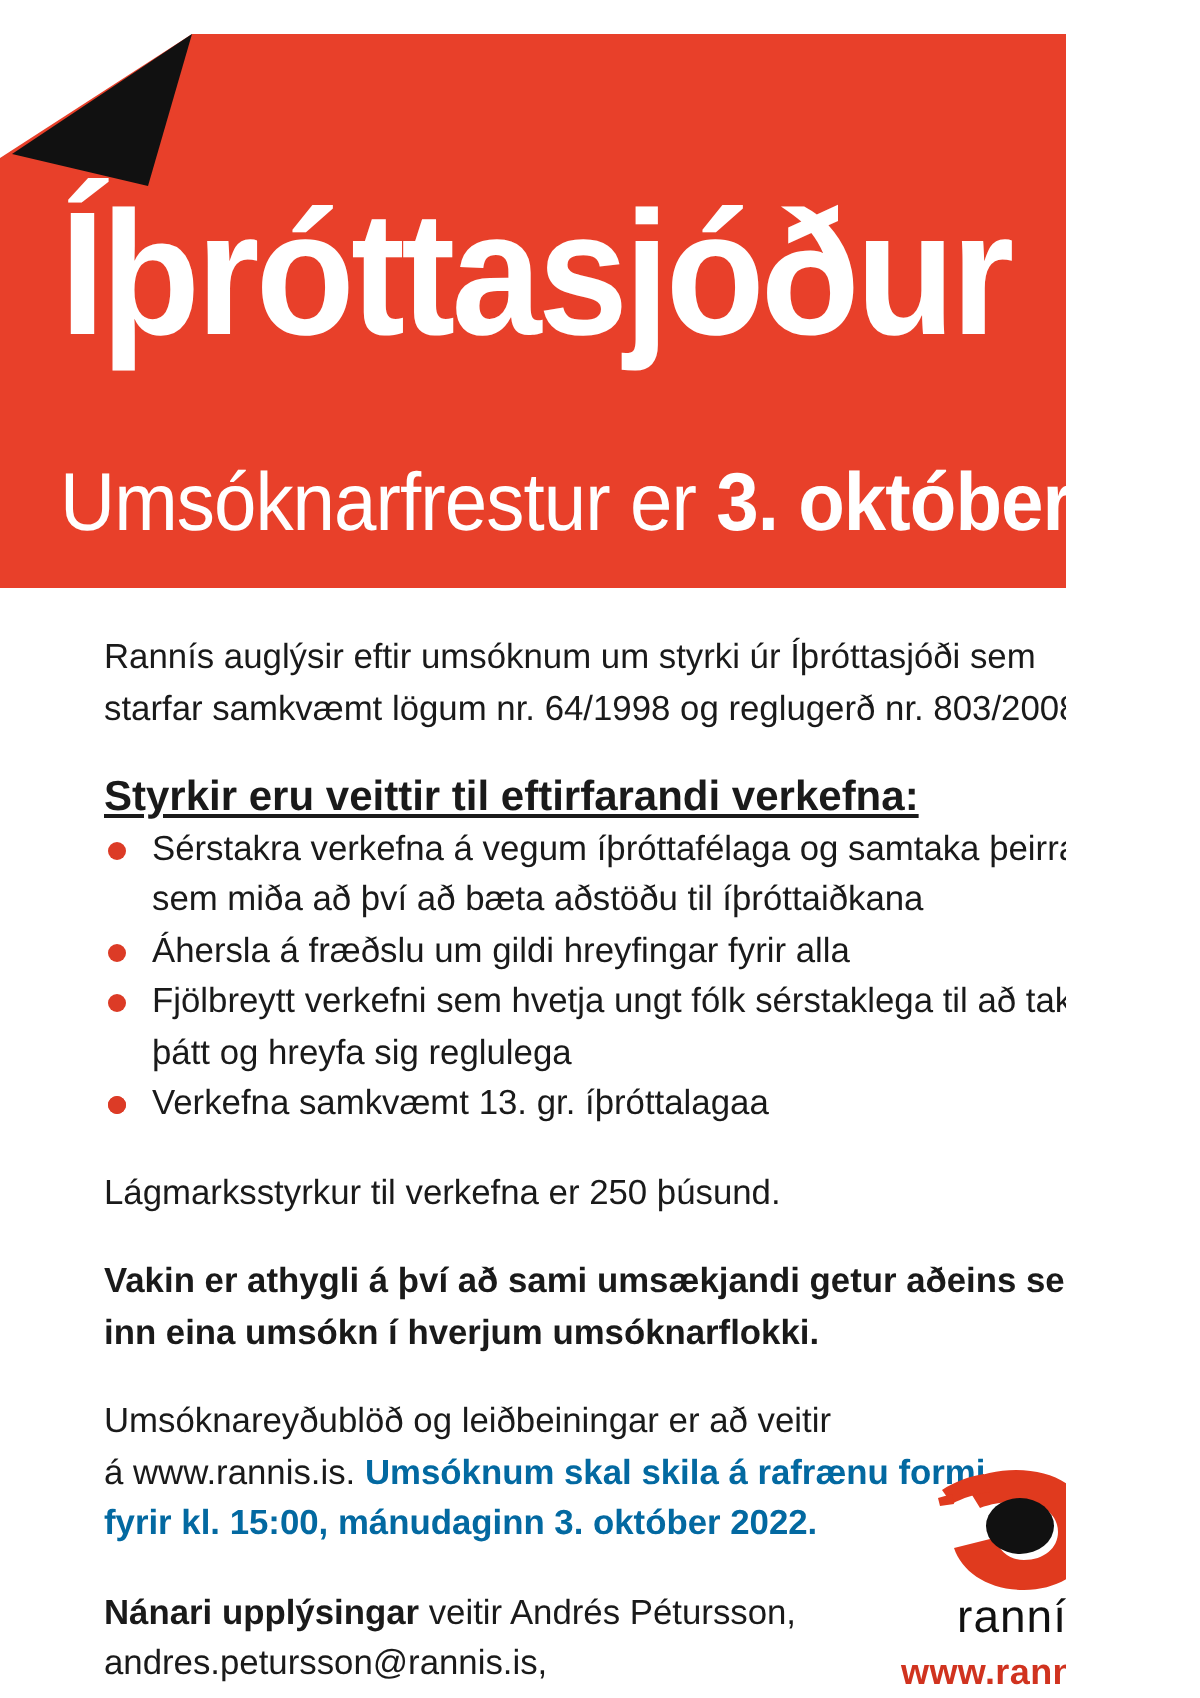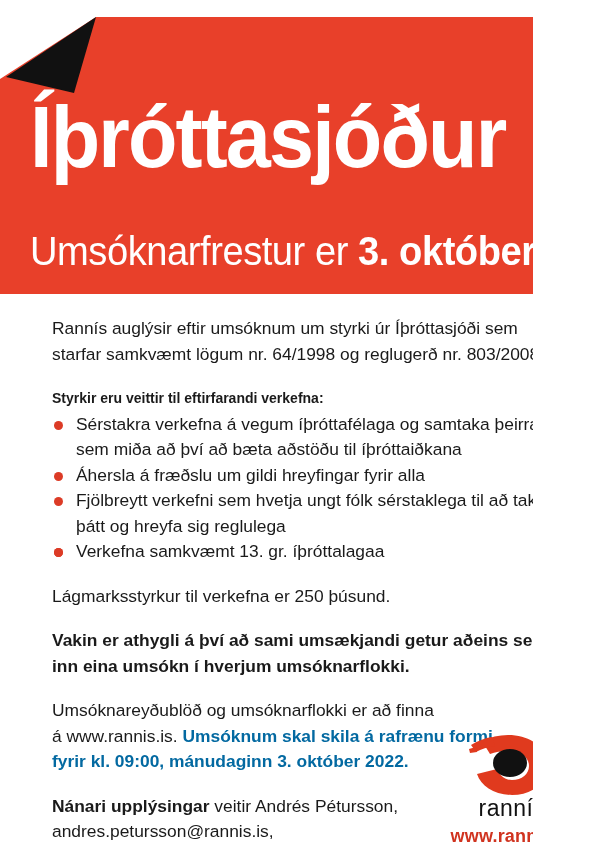--- a/index.html
+++ b/index.html
@@ -94,22 +94,23 @@
     line-height: 25.5px;
   }
   .para {
     margin: 0 0 0 0;
   }
   .gap-md { height: 19px; }
 
   .lead-in {
     font-weight: bold;
     margin: 0;
-    font-size: 14px;
-    line-height: 25.5px;
+    font-size: 21px;
+    line-height: 25.5px;
+    text-decoration: underline;
   }
   ul.bullets {
     list-style: none;
     margin: 0;
     padding: 0;
   }
   ul.bullets li {
     position: relative;
     padding-left: 24px;
     margin: 0;
@@ -253,23 +254,23 @@
 
       <p class="para">Lágmarksstyrkur til verkefna er 250 þúsund.</p>
 
       <div class="gap-md"></div>
 
       <p class="bold-note">Vakin er athygli á því að sami umsækjandi getur aðeins sent inn eina umsókn í hverjum umsóknarflokki.</p>
 
       <div class="gap-md"></div>
 
       <p class="para">
-        <span>Umsóknareyðublöð og umsóknarflokki er að finna</span><br>
+        <span>Umsóknareyðublöð og leiðbeiningar er að veitir</span><br>
         <span>á www.rannis.is. </span><span class="red-text">Umsóknum skal skila á rafrænu formi</span><br>
-        <span class="red-text">fyrir kl. 09:00, mánudaginn 3. október 2022.</span>
+        <span class="red-text">fyrir kl. 15:00, mánudaginn 3. október 2022.</span>
       </p>
 
       <div class="gap-md"></div>
 
       <p class="contact">
         <span class="b">Nánari upplýsingar</span><span> veitir Andrés Pétursson,</span><br>
         <span>andres.petursson@rannis.is,</span><br>
         
       </p>
 

